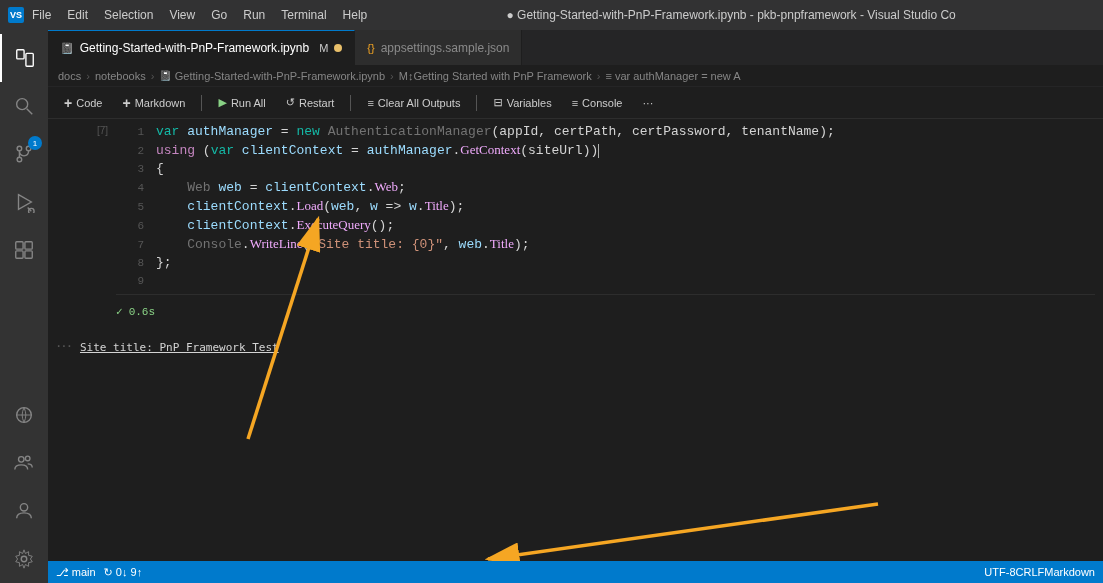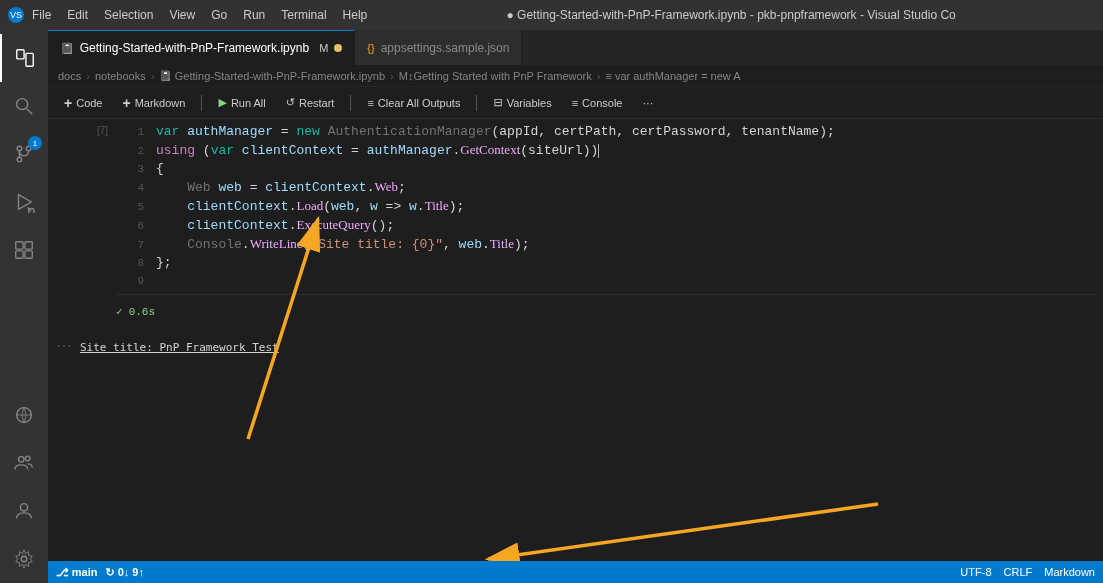--- a/index.html
+++ b/index.html
@@ -32,27 +32,27 @@
     .title-bar-menu span {
       cursor: pointer;
       color: #ccc;
       font-size: 12px;
     }
     .vscode-icon {
       width: 16px;
       height: 16px;
       margin-right: 8px;
       background: #007acc;
-      border-radius: 8px;
+      border-radius: 2px;
       display: flex;
       align-items: center;
       justify-content: center;
       color: white;
       font-size: 9px;
-      font-weight: normal;
+      font-weight: bold;
       flex-shrink: 0;
     }
     .title-text {
       flex: 1;
       text-align: center;
       font-size: 12px;
       color: #ccc;
       overflow: hidden;
       white-space: nowrap;
     }
@@ -316,22 +316,22 @@
     .status-bar {
       height: 22px;
       background: #007acc;
       display: flex;
       align-items: center;
       padding: 0 8px;
       font-size: 11px;
       color: white;
       flex-shrink: 0;
     }
-    .status-left { display: flex; gap: 8px; font-weight: bold; }
-    .status-right { margin-left: auto; display: flex; gap: 12px; }
+    .status-left { display: flex; gap: 8px; }
+    .status-right { margin-left: auto; display: flex; gap: 0; }
 
     .toolbar-plus { font-size: 14px; font-weight: bold; color: #ccc; }
   </style>
 </head>
 <body>
 
 <div class="title-bar">
   <div class="vscode-icon">VS</div>
   <div class="title-bar-menu">
     <span>File</span>

